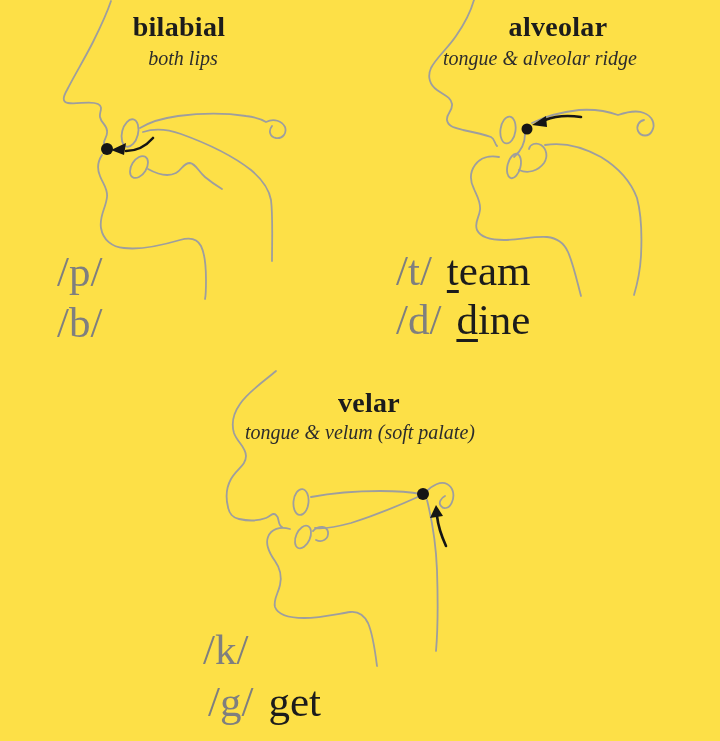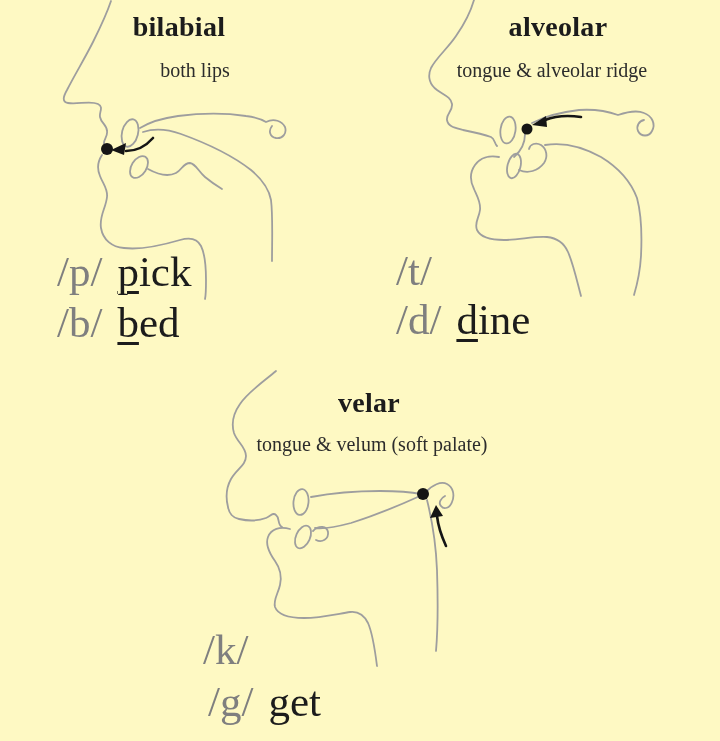--- a/index.html
+++ b/index.html
@@ -4,35 +4,35 @@
 <style>
   :root{
     --line:#9e9e9e;
     --ink:#1c1c1c;
     --ph:#7f7f7f;
   }
   html,body{margin:0;padding:0;background:#fff;}
   .canvas{
     position:relative;
     width:720px;height:741px;
-    background:#fef9c3;
+    background:#fde047;
     overflow:hidden;
     font-family:"Liberation Serif","DejaVu Serif",serif;
   }
   .fig-title{
     position:absolute;margin:0;
     width:240px;text-align:center;
     font-size:28px;line-height:1;font-weight:bold;
     color:var(--ink);
     letter-spacing:0.3px;
   }
   .fig-sub{
-    position:absolute;margin:16px;
+    position:absolute;margin:4px;
     width:260px;text-align:center;
-    font-size:20px;line-height:1.1;
+    font-size:20px;line-height:1.1;font-style:italic;
     color:#2c2c2c;
   }
   .head-svg{position:absolute;}
   .sketch{fill:none;stroke:var(--line);stroke-width:1.8;stroke-linecap:round;stroke-linejoin:round;}
   .inkline{fill:none;stroke:#151515;stroke-width:2.6;stroke-linecap:round;}
   .inkfill{fill:#151515;stroke:none;}
   .entry{
     position:absolute;
     display:flex;align-items:baseline;gap:15px;
     font-size:43px;line-height:1.2;
@@ -64,25 +64,23 @@
       <path class="sketch" d="M 140,128 C 150,122 163,118 178,116 C 202,113 226,113 246,116 C 254,117 261,119 266,122 C 274,118 282,121 285,127 C 287,133 283,139 276,138 C 270,137 268,131 272,126"></path>
       <path class="sketch" d="M 143,132 C 155,128 167,129 181,134 C 206,143 233,156 251,170 C 263,180 269,189 271,200 C 273,216 272,242 272,261"></path>
       <path class="sketch" d="M 148,169 C 157,174 168,177 176,173 C 182,170 183,163 190,163 C 196,164 198,171 205,177 C 211,182 217,186 222,189"></path>
       <path class="inkline" d="M 153,138 C 146,146 136,151 126,151"></path>
       <polygon class="inkfill" points="111,150 126,143 124,155"></polygon>
       <circle class="inkfill" cx="107" cy="149" r="6"></circle>
     </svg>
 
     <div class="entry" style="left:57px;top:246px;">
       <span class="ph">/p/</span>
-      <span class="word"><span class="head">p</span><span>ick</span></span>
     </div>
     <div class="entry" style="left:57px;top:297px;">
       <span class="ph">/b/</span>
-      <span class="word"><span class="head">b</span><span>ed</span></span>
     </div>
   </section>
 
   <section>
     <h2 class="fig-title" style="left:438px;top:13px;">alveolar</h2>
     <p class="fig-sub" style="left:406px;top:43px;">tongue &amp; alveolar ridge</p>
 
     <svg class="head-svg" style="left:415px;top:0;" width="250" height="310" viewBox="415 0 250 310">
       <path class="sketch" d="M 474,0 C 470,14 463,26 456,36 C 448,48 436,58 431,68 C 427,77 430,85 437,90 C 444,95 451,97 452,104 C 453,111 446,114 447,120 C 448,127 456,128 463,130 C 473,132 483,134 491,137 C 495,139 494,143 497,146"></path>
       <path class="sketch" d="M 499,157 C 489,155 480,158 475,165 C 470,172 470,181 474,189 C 477,196 481,202 480,210 C 479,218 474,223 477,230 C 481,238 492,240 504,240 C 519,240 534,236 547,237 C 557,238 564,243 568,252 C 573,263 577,281 581,296"></path>
@@ -92,20 +90,21 @@
       <path class="sketch" d="M 519,170 C 528,174 538,171 544,163 C 548,157 547,149 541,145 C 536,142 530,144 529,149"></path>
       <path class="sketch" d="M 532,123 C 546,116 561,112 579,110 C 594,109 607,111 618,115 C 627,112 637,110 644,113 C 652,116 656,124 652,131 C 649,137 641,137 638,131 C 636,126 639,121 644,120"></path>
       <path class="sketch" d="M 545,145 C 563,142 583,147 601,157 C 619,168 631,182 637,198 C 641,213 642,236 641,256 C 640,273 637,285 634,295"></path>
       <path class="inkline" d="M 581,117 C 568,115 555,116 545,120"></path>
       <polygon class="inkfill" points="532,125 546,116 547,127"></polygon>
       <circle class="inkfill" cx="527" cy="129" r="5.5"></circle>
     </svg>
 
     <div class="entry" style="left:396px;top:245px;">
       <span class="ph">/t/</span>
+      <span class="word"><span class="head">t</span><span>eam</span></span>
     </div>
     <div class="entry" style="left:396px;top:294px;">
       <span class="ph">/d/</span>
       <span class="word"><span class="head">d</span><span>ine</span></span>
     </div>
   </section>
 
   <section>
     <h2 class="fig-title" style="left:249px;top:389px;text-align:center;">velar</h2>
     <p class="fig-sub" style="left:226px;top:417px;">tongue &amp; velum (soft palate)</p>

